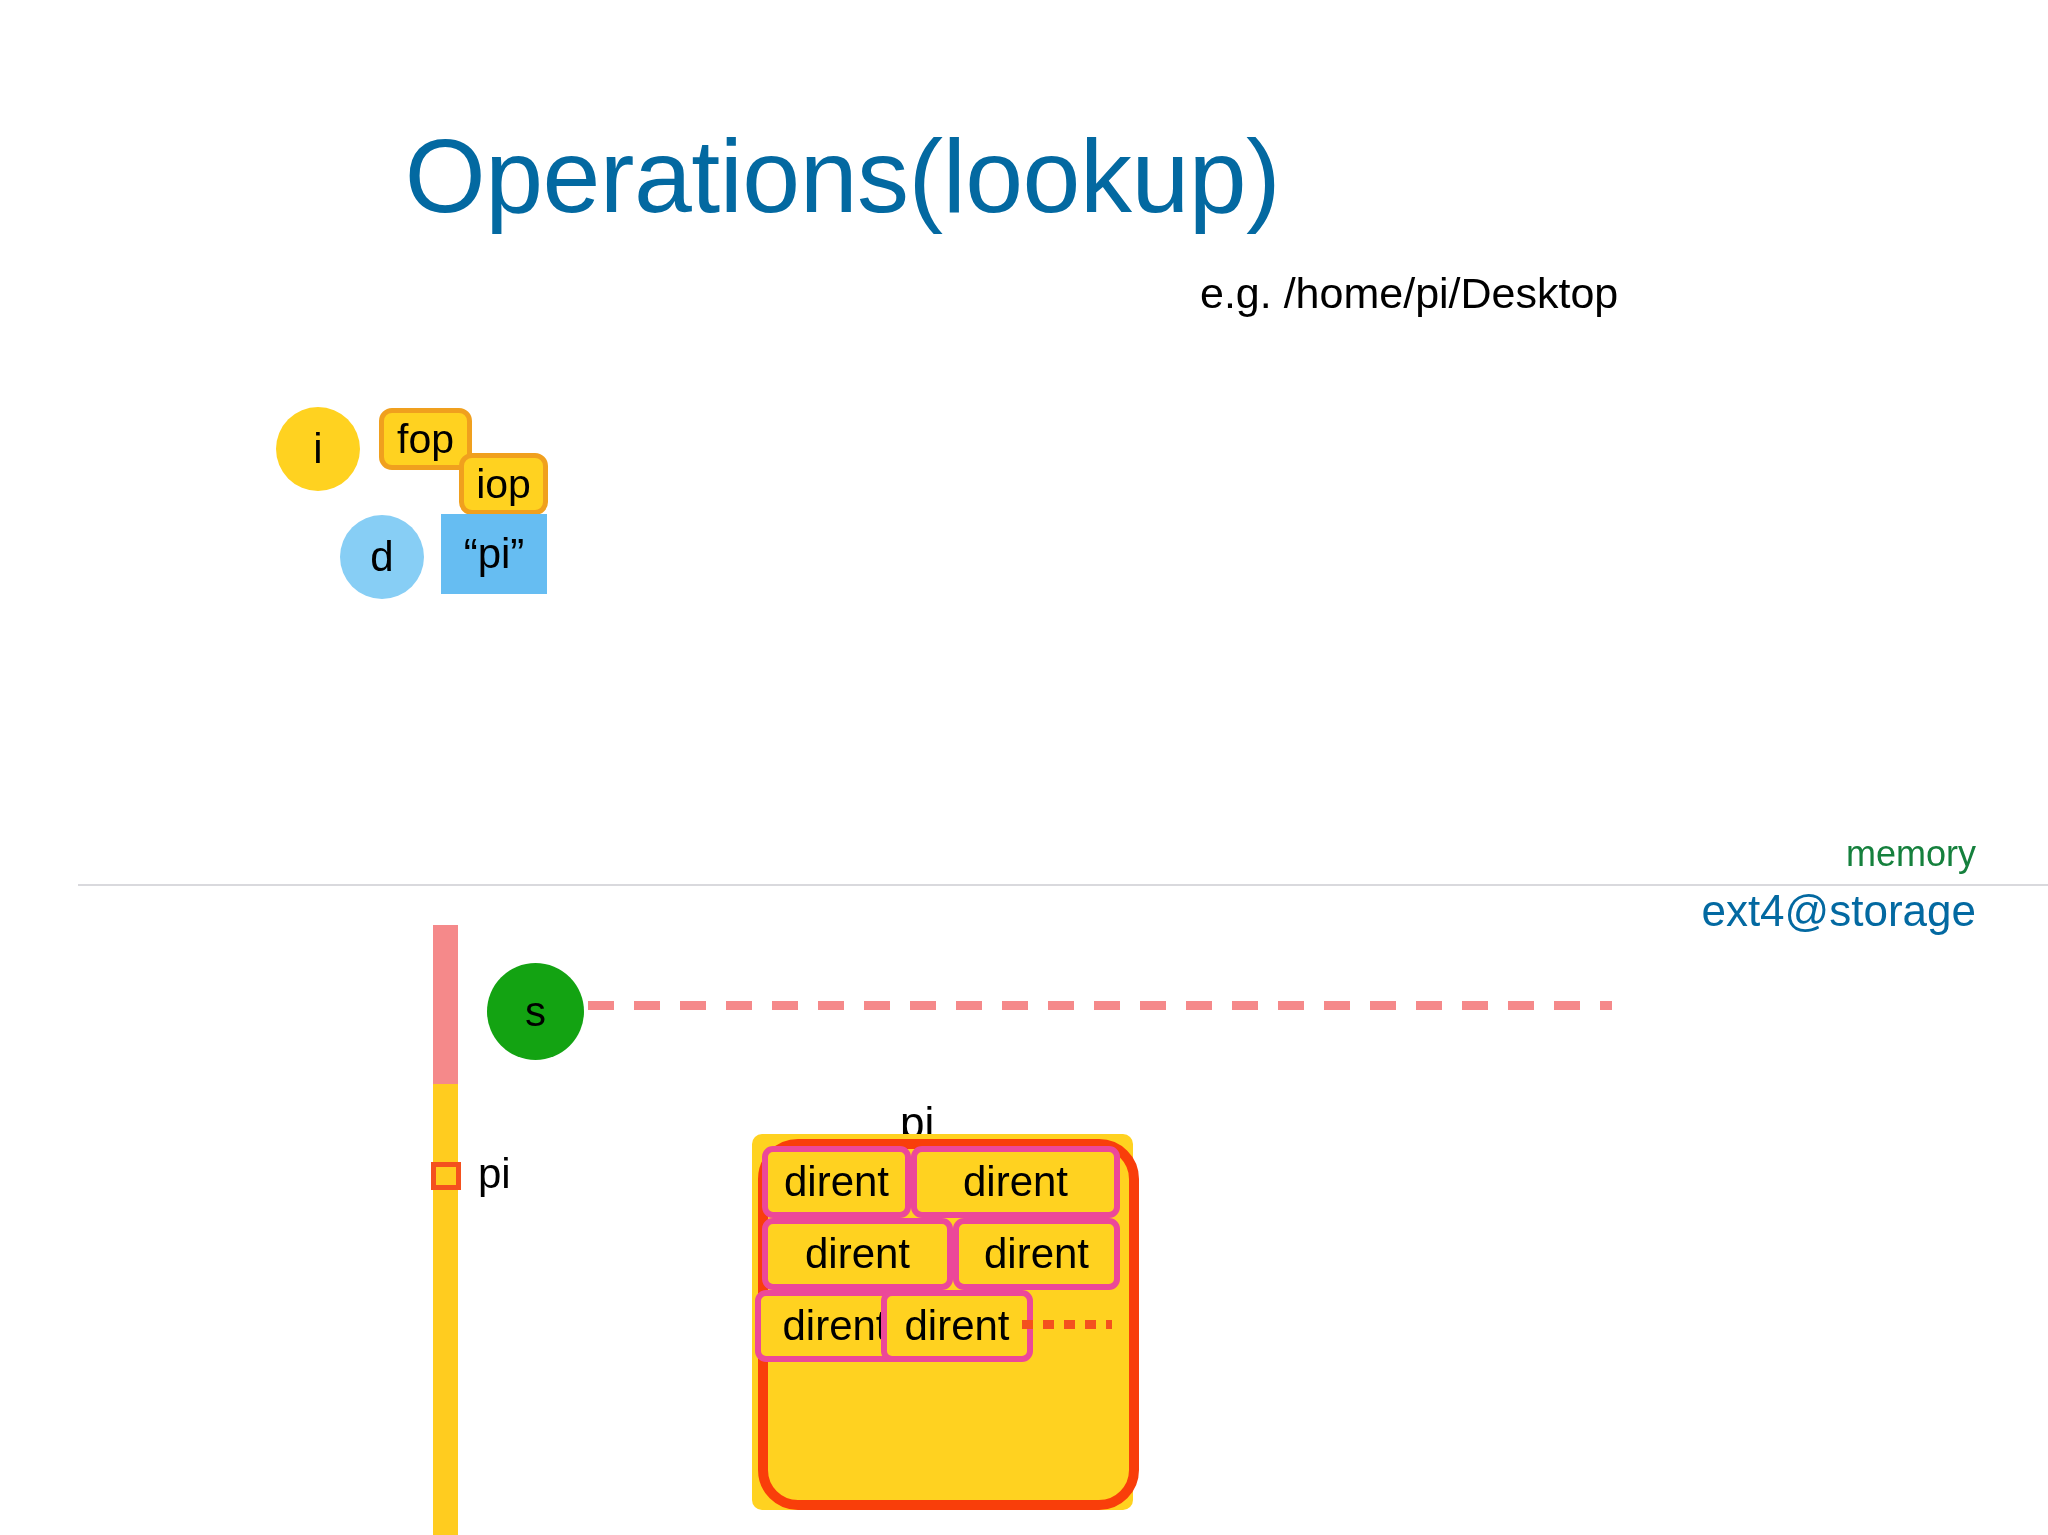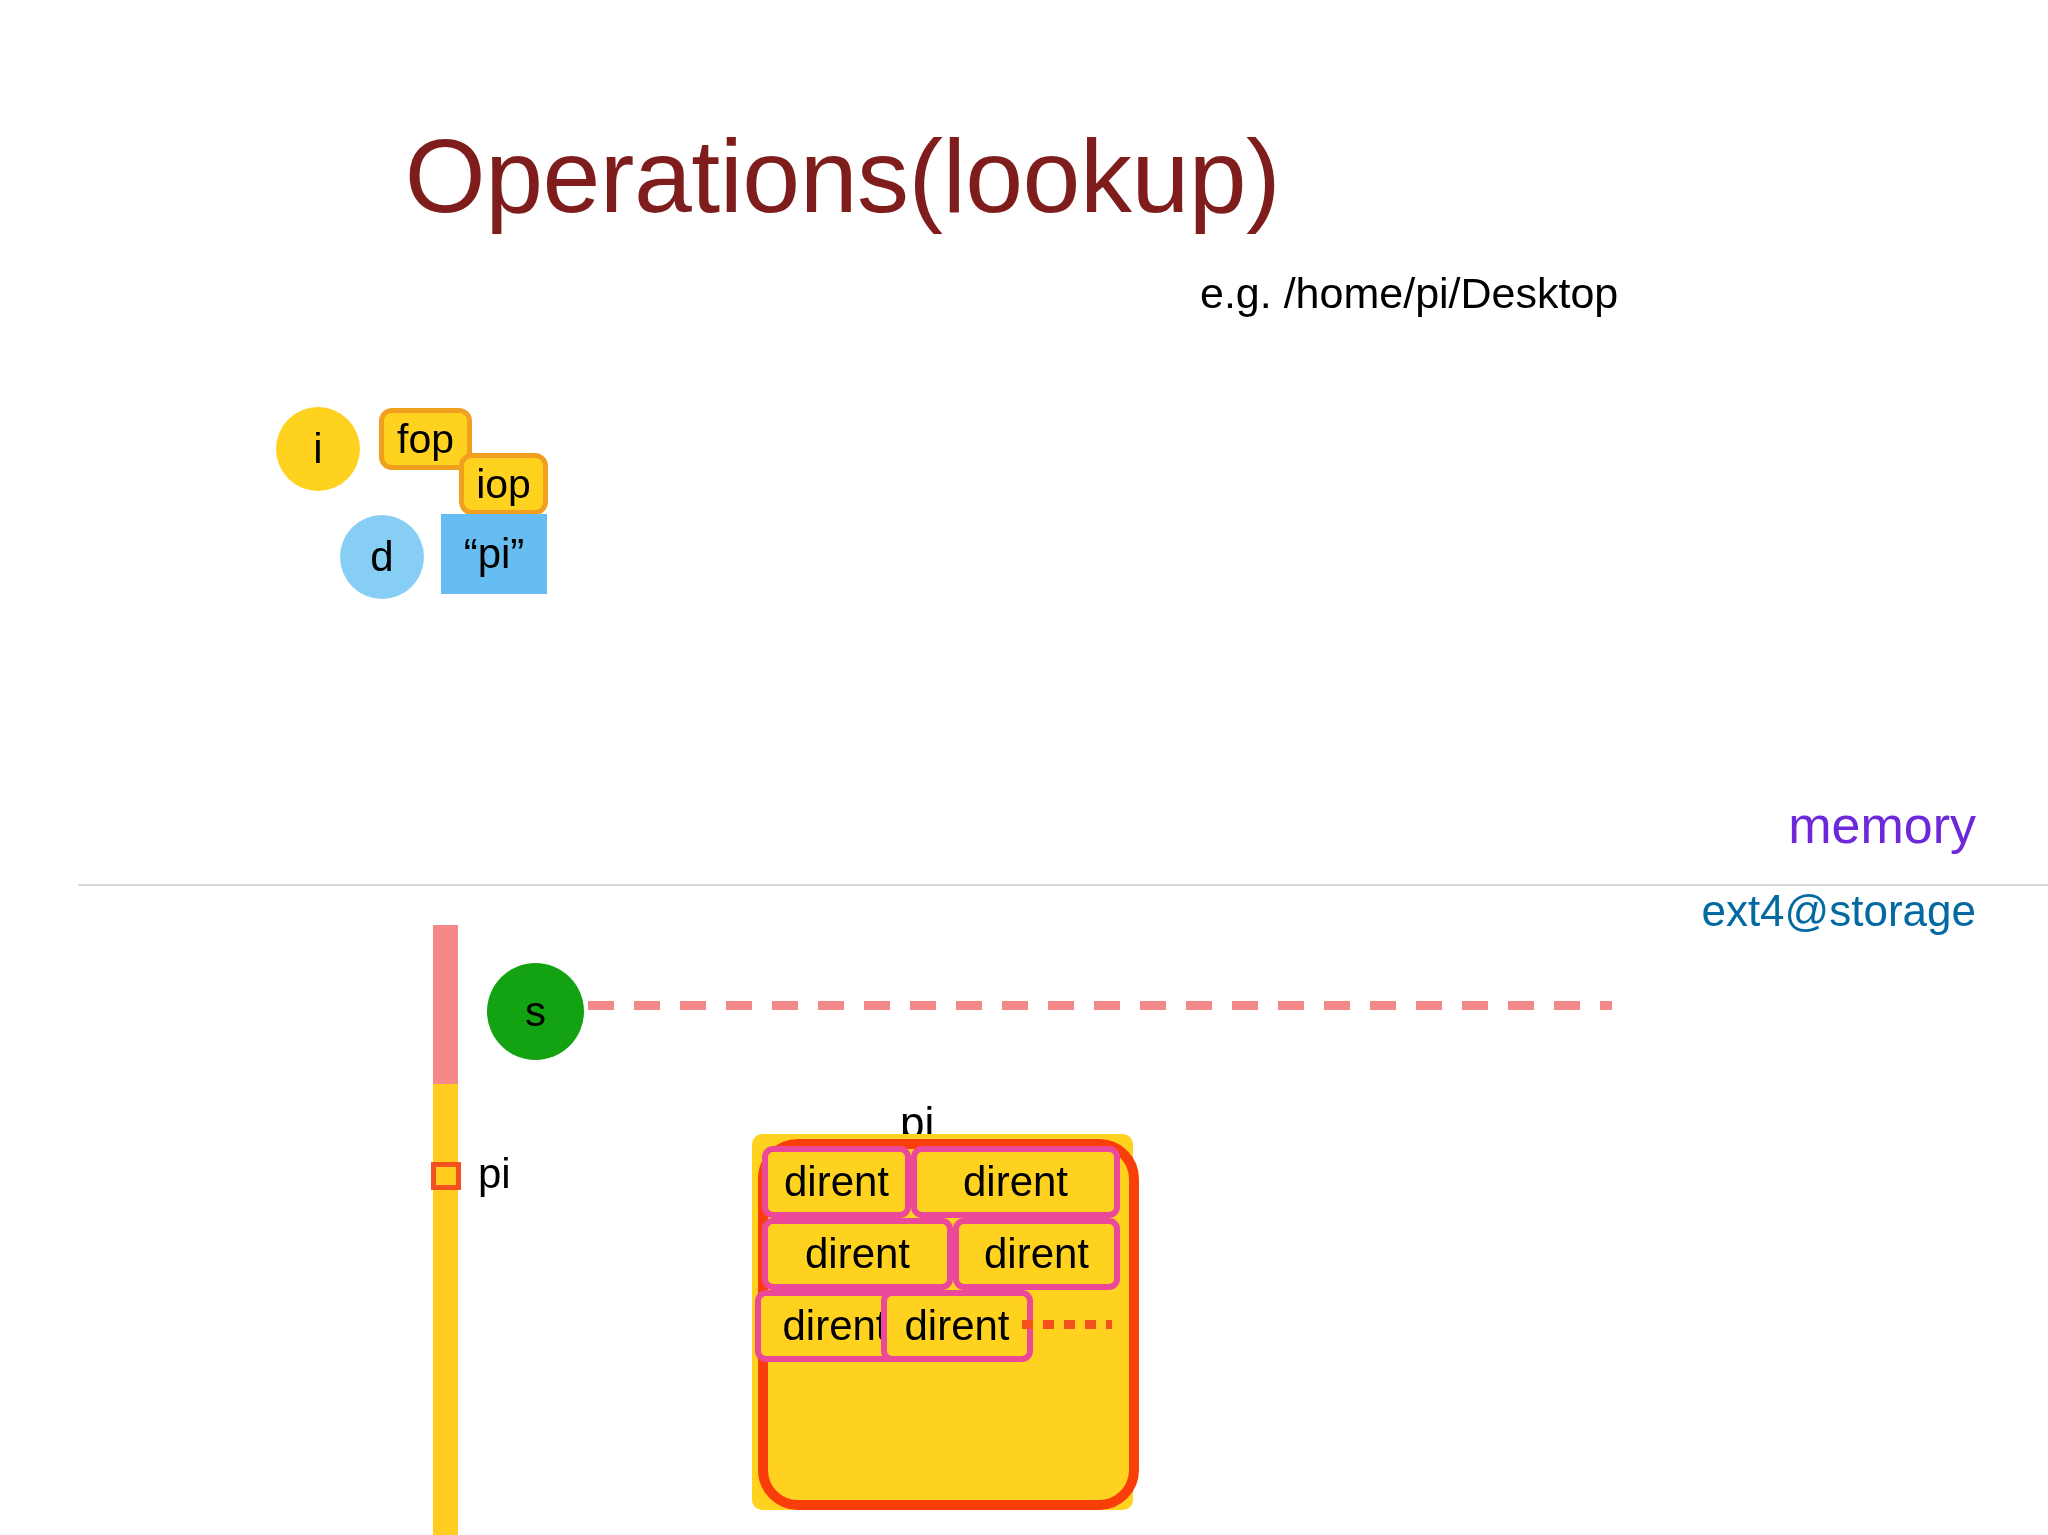--- a/index.html
+++ b/index.html
@@ -23,21 +23,21 @@
   .title {
     position: absolute;
     left: 0;
     top: 122px;
     width: 1685px;
     text-align: center;
     font-size: 104px;
     line-height: 1.05;
     font-weight: 400;
     letter-spacing: -0.5px;
-    color: #7f1d1d;
+    color: #0369a1;
     white-space: nowrap;
   }
   .subtitle {
     position: absolute;
     left: 1200px;
     top: 270px;
     font-size: 43px;
     line-height: 1.1;
     color: #000;
     white-space: nowrap;
@@ -48,23 +48,23 @@
     position: absolute;
     left: 78px;
     top: 884px;
     width: 1970px;
     height: 2px;
     background: #d9d9dd;
   }
   .label-memory {
     position: absolute;
     right: 72px;
-    top: 795px;
-    font-size: 52px;
-    color: #6d28d9;
+    top: 833px;
+    font-size: 36px;
+    color: #15803d;
     white-space: nowrap;
   }
   .label-storage {
     position: absolute;
     right: 72px;
     top: 886px;
     font-size: 44px;
     color: #0369a1;
     white-space: nowrap;
   }

